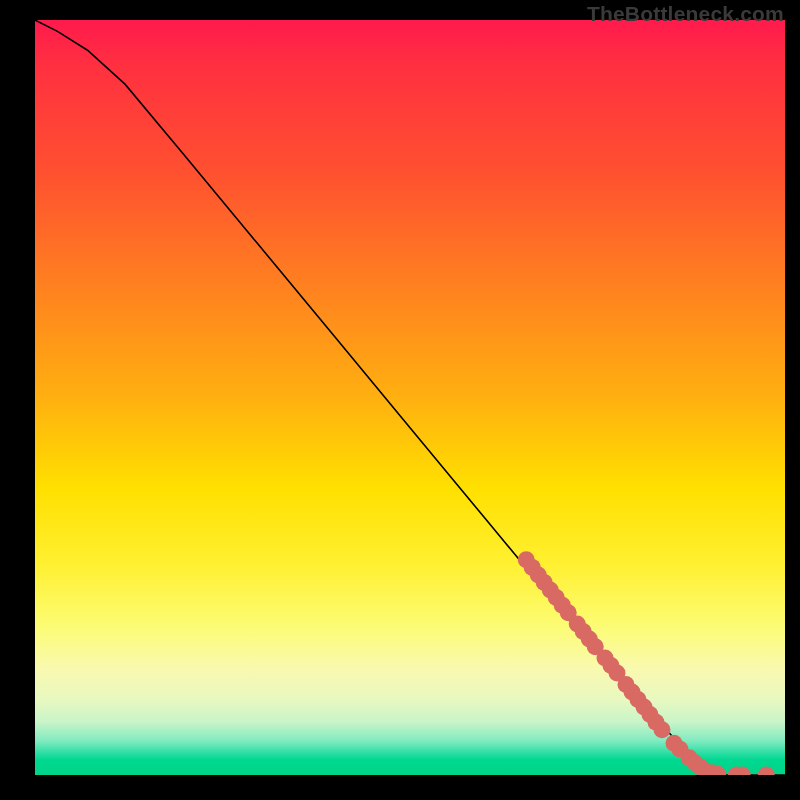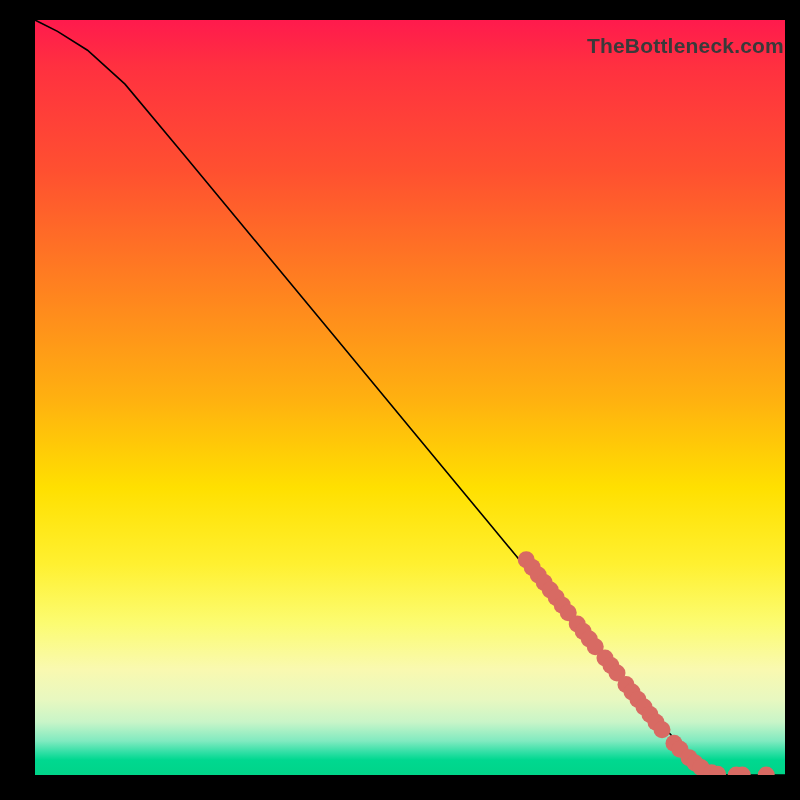--- a/index.html
+++ b/index.html
@@ -53,21 +53,20 @@
   }
   .watermark {
     position: absolute;
     top: 2px;
     right: 16px;
     color: #3a3a3a;
     font-size: 21px;
     font-weight: 600;
     letter-spacing: 0.2px;
     z-index: 5;
-    margin-top: 32px;
   }
   svg.overlay {
     position: absolute;
     left: 0;
     top: 0;
     width: 100%;
     height: 100%;
     z-index: 3;
   }
   .curve {

